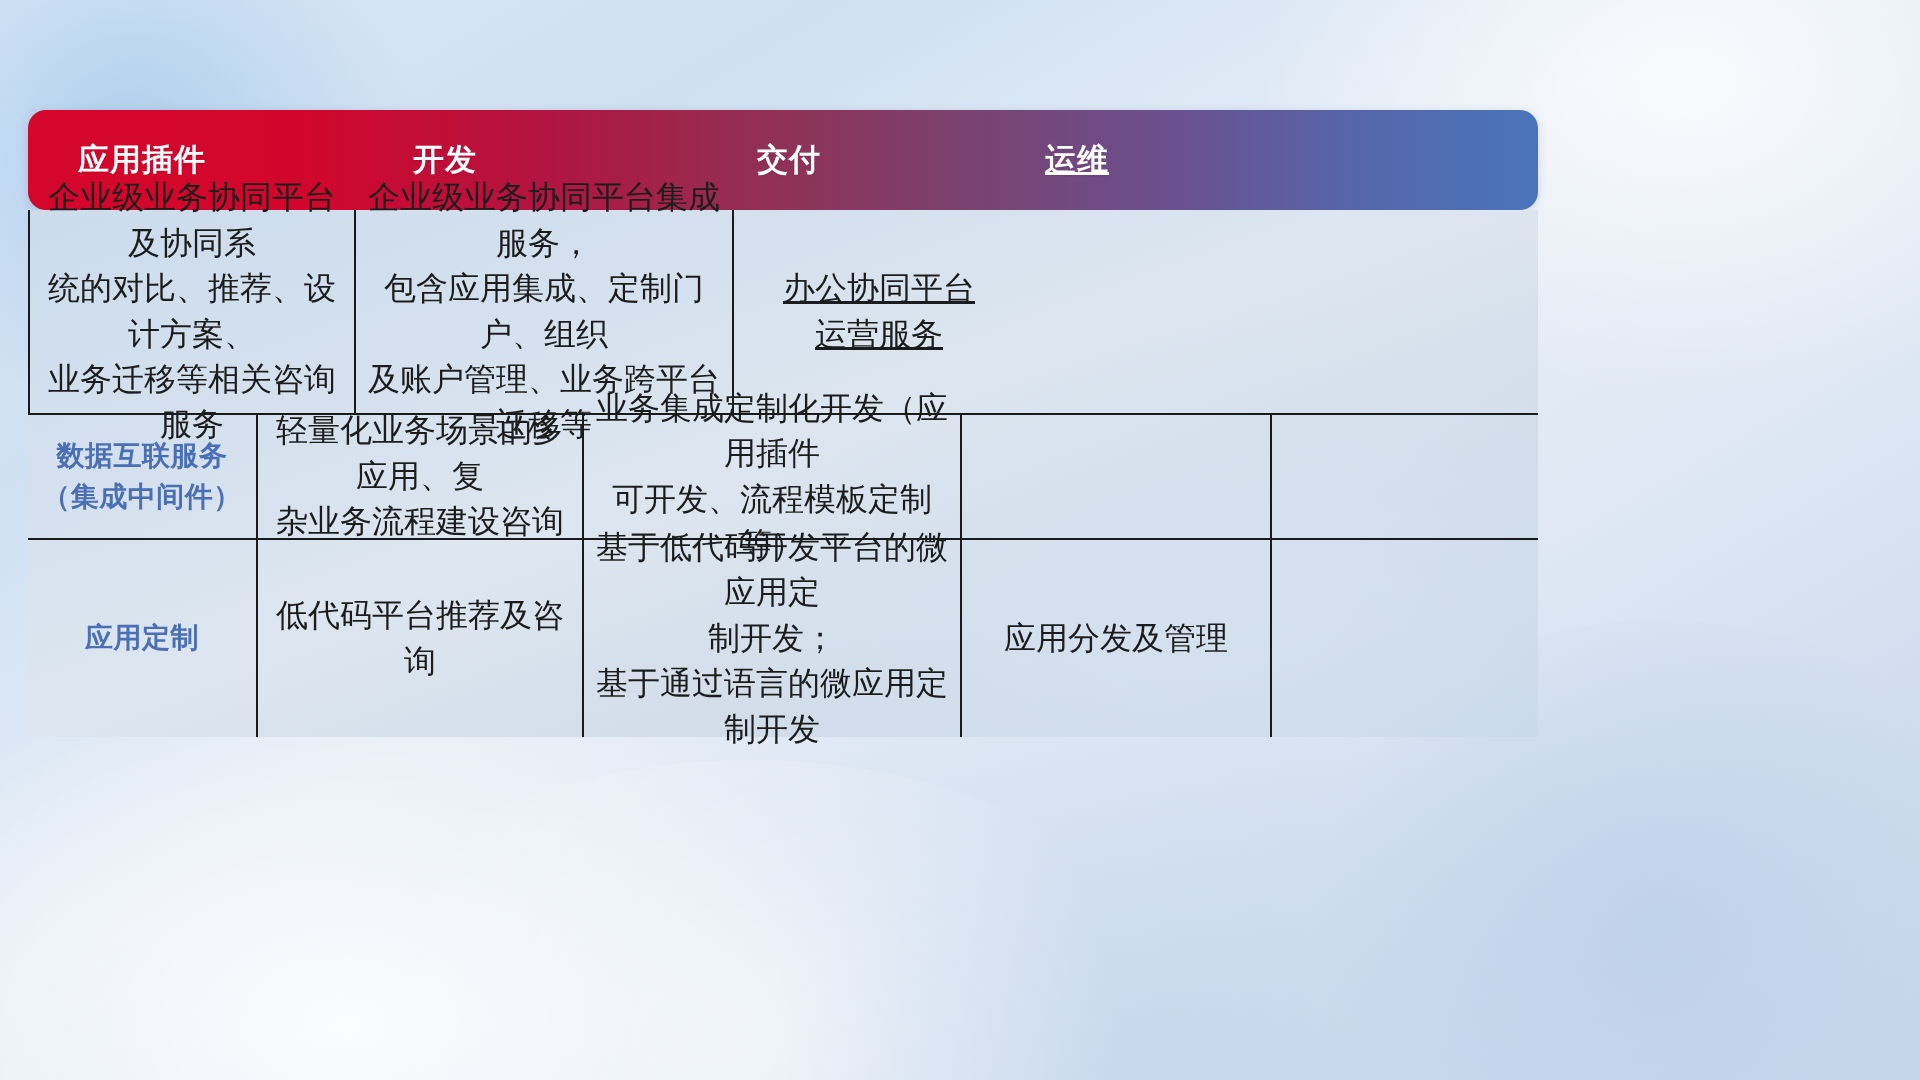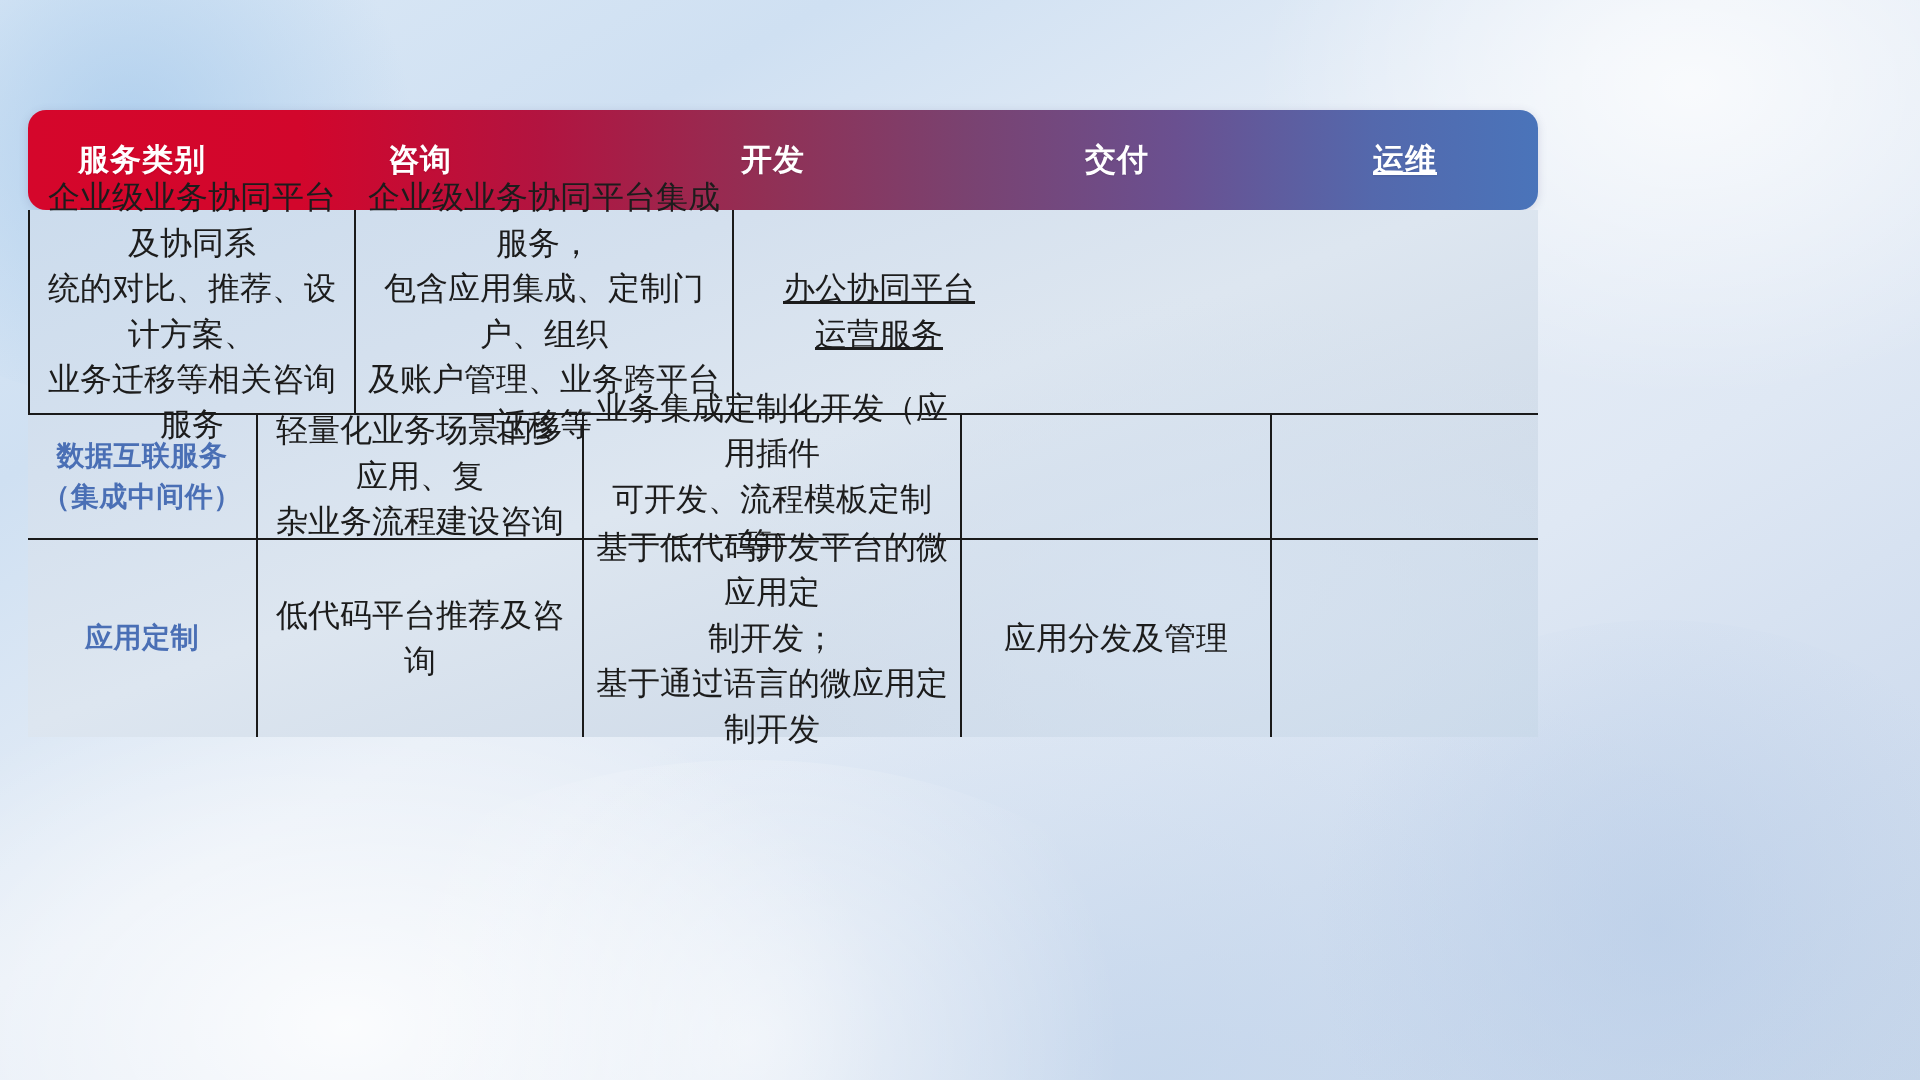--- a/index.html
+++ b/index.html
@@ -105,22 +105,21 @@
 </head>
 <body>
 
 <div class="bg-blob blob-a"></div>
 <div class="bg-blob blob-b"></div>
 <div class="bg-blob blob-c"></div>
 
 <div class="table-wrap">
 
   <div class="thead">
-    <div class="th w0">服务类别</div>
-    <div class="th w1">咨询</div>
+    <div class="th w0">应用插件</div>
     <div class="th w2">开发</div>
     <div class="th w3">交付</div>
     <div class="th w4">运维</div>
   </div>
 
   <div class="tbody">
 
     <div class="trow r1">
       <div class="td c1 w1">企业级业务协同平台及协同系
 统的对比、推荐、设计方案、

